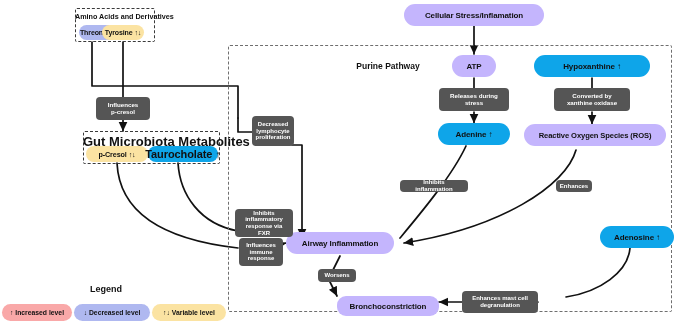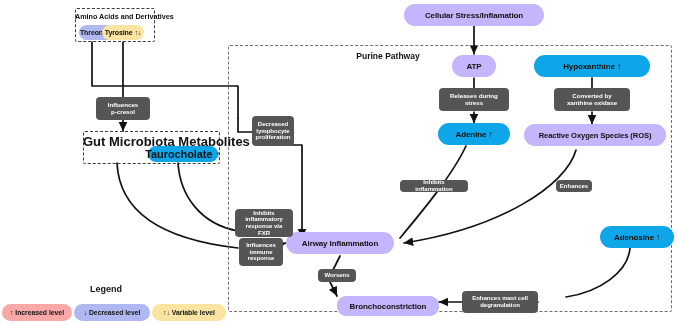--- a/index.html
+++ b/index.html
@@ -135,31 +135,32 @@
 
       <path d="M340,256 L333,270"></path>
       <path d="M330,282 L337,296" marker-end="url(#ah)"></path>
 
       <path d="M630,248 C628,272 600,292 566,297"></path>
       <path d="M538,302 L439,302" marker-end="url(#ah)"></path>
     </g>
   </svg>
 
   <div class="container-box" style="left:228px;top:45px;width:444px;height:267px;"></div>
-  <div class="group-title" style="left:332px;top:51px;width:112px;font-size:8.5px;">Purine Pathway</div>
+  <div class="group-title" style="left:332px;top:61px;width:112px;font-size:8.5px;">Purine Pathway</div>
 
   <div class="group-box" style="left:75px;top:8px;width:80px;height:34px;"></div>
   <div class="group-box" style="left:75px;top:8px;width:80px;height:34px;border:none;"></div>
 
   <div class="group-title" style="left:75px;top:12px;width:80px;font-size:7.2px;">Amino Acids and Derivatives</div>
   <div class="node blue" style="left:79px;top:25px;width:40px;height:15px;font-size:7px;">Threonine ↓</div>
   <div class="node yellow" style="left:102px;top:25px;width:42px;height:15px;font-size:7px;">Tyrosine ↑↓</div>
 
   <div class="group-box" style="left:83px;top:131px;width:137px;height:33px;"></div>
   <div class="group-title" style="left:83px;top:134px;width:137px;font-size:13px;">Gut Microbiota Metabolites</div>
+  <div class="node yellow" style="left:86px;top:146px;width:62px;height:16px;font-size:7.2px;">p-Cresol ↑↓</div>
   <div class="node pink" style="left:148px;top:146px;width:70px;height:16px;font-size:11px;">Taurocholate ↑</div>
 
   <div class="node green" style="left:404px;top:4px;width:140px;height:22px;font-size:8px;">Cellular Stress/Inflamation</div>
   <div class="node green" style="left:452px;top:55px;width:44px;height:22px;font-size:8px;">ATP</div>
   <div class="node pink" style="left:438px;top:123px;width:72px;height:22px;font-size:8px;">Adenine ↑</div>
   <div class="node pink" style="left:534px;top:55px;width:116px;height:22px;font-size:8px;">Hypoxanthine ↑</div>
   <div class="node green" style="left:524px;top:124px;width:142px;height:22px;font-size:7.6px;">Reactive Oxygen Species (ROS)</div>
   <div class="node pink" style="left:600px;top:226px;width:74px;height:22px;font-size:8px;">Adenosine ↑</div>
   <div class="node green" style="left:286px;top:232px;width:108px;height:22px;font-size:8px;">Airway Inflammation</div>
   <div class="node green" style="left:337px;top:296px;width:102px;height:20px;font-size:8px;border-radius:9px;">Bronchoconstriction</div>

